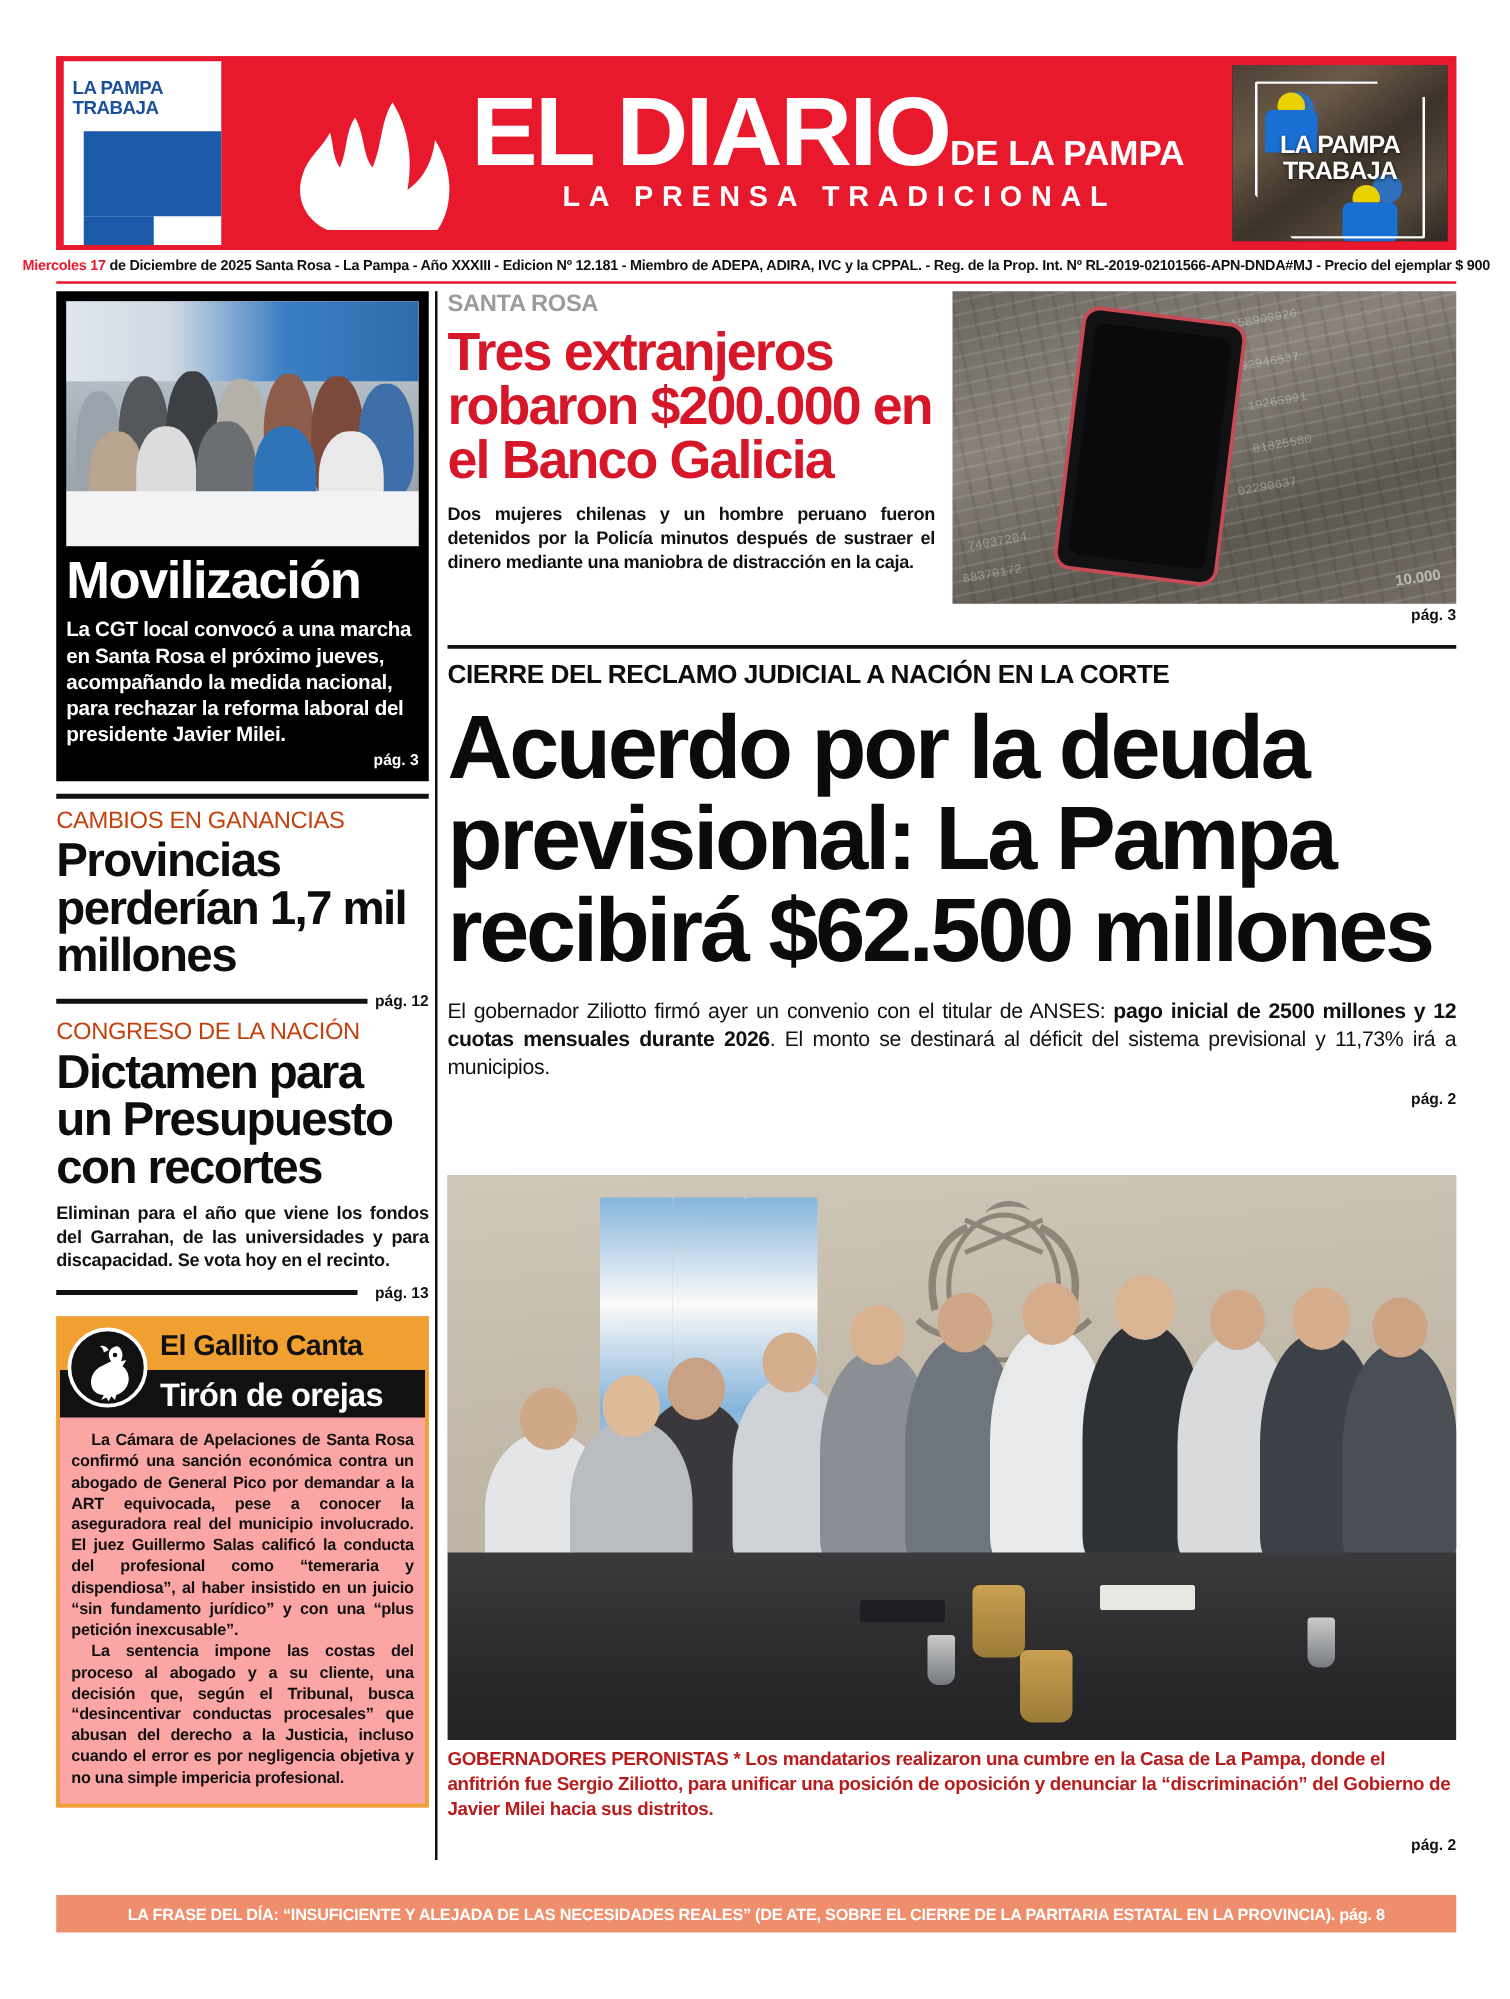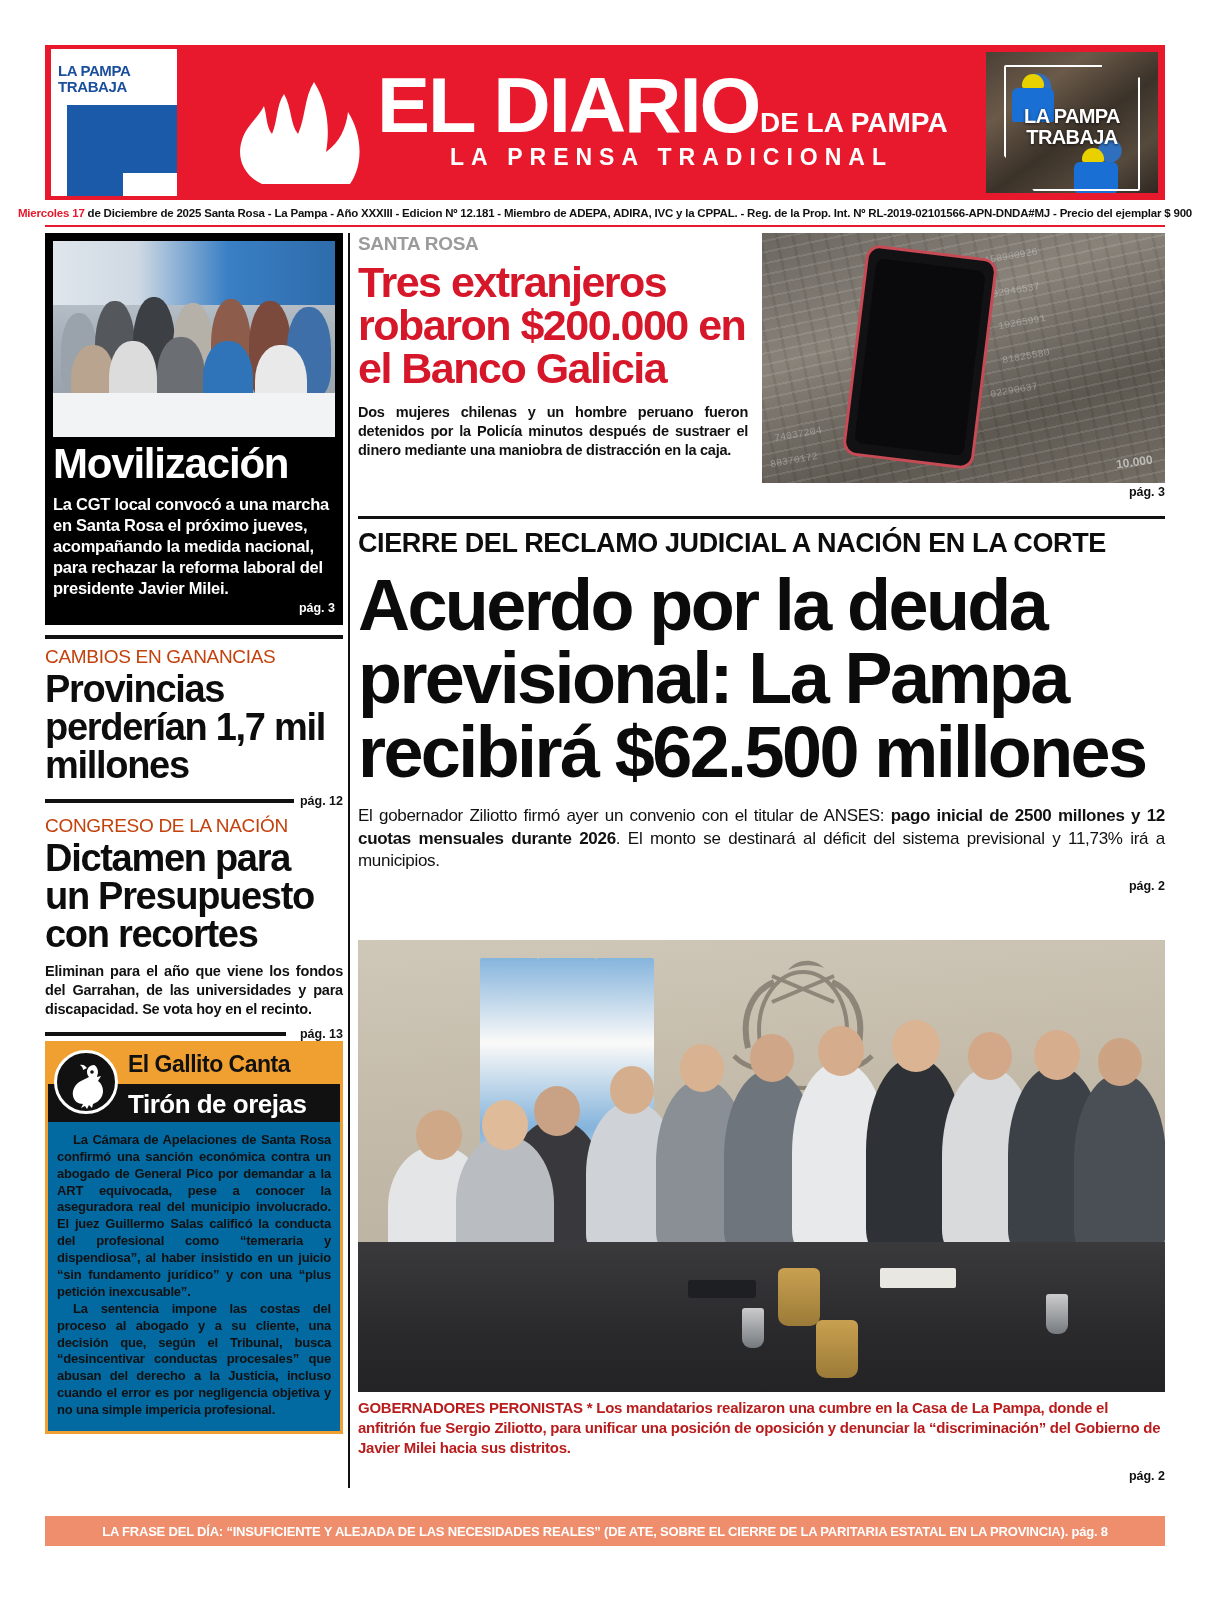--- a/index.html
+++ b/index.html
@@ -137,21 +137,21 @@
   }
   .body-left {
     font-size:14.5px; font-weight:bold; color:#111; line-height:1.3;
     letter-spacing:-0.2px; margin-top:9px; text-align:justify;
   }
   .rule-flex { display:flex; align-items:center; gap:6px; margin-top:4px; }
   .rule-flex .bar { flex:1; height:4px; background:#111; }
 
   
   .gallito {
-    border:3px solid #f0a030; background:#0369a1;
+    border:3px solid #f0a030; margin-top:12px; background:#fca5a5;
     position:relative;
   }
   .gallito-head { background:#f0a030; height:40px; position:relative; }
   .gallito-head .gt {
     position:absolute; left:80px; top:7px; font-size:23px; font-weight:bold;
     color:#111; letter-spacing:-0.5px;
   }
   .gallito-sub {
     background:#111; height:38px; position:relative;
   }
@@ -219,21 +219,21 @@
     font-size:12px; font-weight:bold; transform:rotate(-8deg);
   }
   .sr-pag { position:absolute; left:404px; top:252px; width:403px; }
 
   .hrule-main {
     position:absolute; left:358px; top:516px; width:807px; height:3px; background:#111;
   }
 
   .main-area { position:absolute; left:358px; top:528px; width:807px; }
   .main-kicker {
-    font-size:27px; font-weight:bold; color:#0d0d0d; letter-spacing:-0.4px;
+    font-size:21px; font-weight:bold; color:#0d0d0d; letter-spacing:-0.4px;
   }
   .main-hl {
     font-size:72px; font-weight:bold; color:#0b0b0b; line-height:1.02;
     letter-spacing:-2.6px; margin-top:10px;
   }
   .main-lead {
     font-size:17px; color:#111; line-height:1.32; margin-top:16px;
     letter-spacing:-0.3px; text-align:justify;
   }
   .main-lead b { font-weight:bold; }

